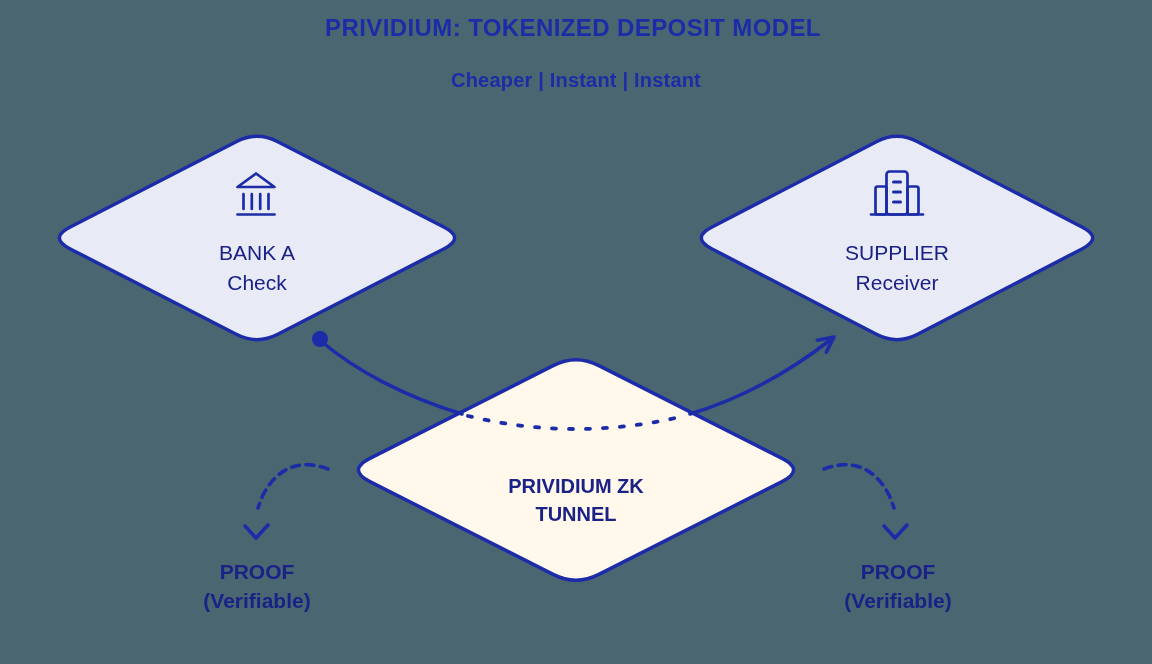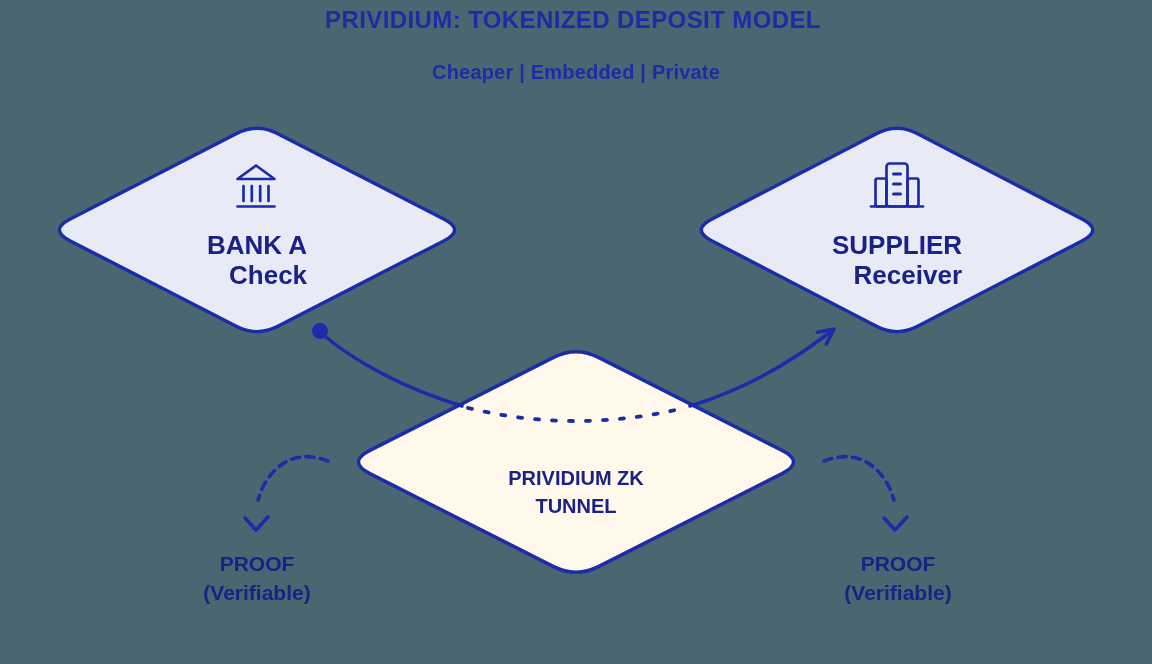--- a/index.html
+++ b/index.html
@@ -7,26 +7,27 @@
     --accent:#1C2CA8;
     --navy:#1A2187;
     --node-fill:#E8EAF5;
     --tunnel-fill:#FFF8EB;
   }
   html,body{margin:0;padding:0;background:var(--background);}
   .stage{
     position:relative;width:1152px;height:636px;overflow:hidden;
     background:var(--background);
     font-family:"Liberation Sans", sans-serif;
+    margin-top:8px;
   }
   .layer{position:absolute;left:0;top:0;}
   .txt{position:absolute;transform:translateX(-50%);text-align:center;white-space:nowrap;}
   .title{top:6px;left:573px;font-size:24px;font-weight:700;letter-spacing:0.4px;color:var(--accent);}
   .tagline{top:61px;left:576px;font-size:20px;font-weight:700;letter-spacing:0.2px;color:var(--accent);}
-  .node-label{line-height:30px;font-size:26px;font-weight:700;color:var(--navy);text-align:right;}
+  .node-label{line-height:30px;font-size:21px;font-weight:400;color:var(--navy);}
   .bank-label{top:230px;left:257px;}
   .supplier-label{top:230px;left:897px;}
   .tunnel-label{top:464px;left:576px;line-height:28px;font-size:20px;font-weight:600;color:var(--navy);}
   .proof{line-height:29px;font-size:21px;font-weight:700;color:var(--navy);}
   .proof-left{top:549px;left:257px;}
   .proof-right{top:549px;left:898px;}
   .compliance{top:604px;left:576px;line-height:29px;font-size:21px;font-weight:700;color:var(--navy);}
   
   .shape-node{fill:var(--node-fill);stroke:var(--accent);stroke-width:3.5;stroke-linejoin:round;}
   .shape-tunnel{fill:var(--tunnel-fill);stroke:var(--accent);stroke-width:3.5;stroke-linejoin:round;}
@@ -79,21 +80,21 @@
       <rect class="icon" x="875.5" y="178.5" width="11" height="28" rx="2"></rect>
       <rect class="icon" x="907.5" y="178.5" width="11" height="28" rx="2"></rect>
       <path class="icon" d="M 871 206.5 L 923 206.5"></path>
       <path class="icon-win" d="M 893.5 174 L 900.5 174"></path>
       <path class="icon-win" d="M 893.5 184 L 900.5 184"></path>
       <path class="icon-win" d="M 893.5 194 L 900.5 194"></path>
     </g>
   </svg>
 
   <div class="txt title">PRIVIDIUM: TOKENIZED DEPOSIT MODEL</div>
-  <div class="txt tagline">Cheaper | Embedded | Private</div>
+  <div class="txt tagline">Cheaper | Instant | Instant</div>
 
   <div class="txt node-label bank-label">
     <div>BANK A</div>
     <div>Check</div>
   </div>
 
   <div class="txt node-label supplier-label">
     <div>SUPPLIER</div>
     <div>Receiver</div>
   </div>

